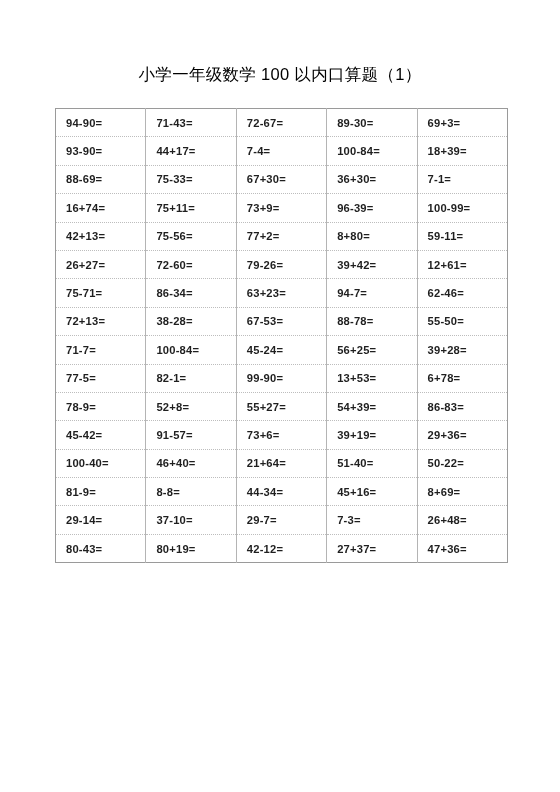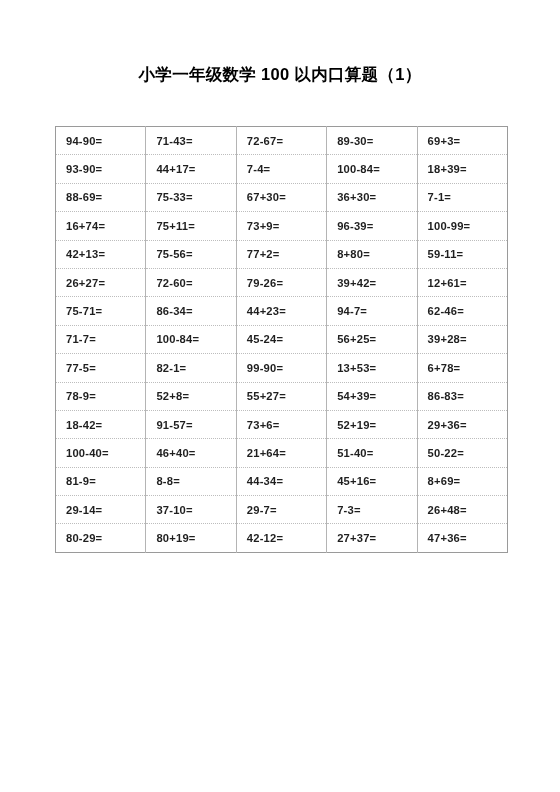--- a/index.html
+++ b/index.html
@@ -22,28 +22,28 @@
     box-sizing: border-box;
   }
 
   .worksheet-title {
     position: absolute;
     top: 64px;
     left: 0;
     width: 560px;
     text-align: center;
     font-size: 16.5px;
-    font-weight: bold;
+    font-weight: normal;
     letter-spacing: 0.3px;
     color: #000000;
   }
 
   .problem-table-wrap {
     position: absolute;
-    top: 126px;
+    top: 108px;
     left: 55px;
     width: 453px;
   }
 
   table.problem-table {
     width: 453px;
     border-collapse: collapse;
     table-layout: fixed;
     border: 1px solid #9a9a9a;
   }
@@ -119,23 +119,30 @@
           <tr>
             <td>26+27=</td>
             <td>72-60=</td>
             <td>79-26=</td>
             <td>39+42=</td>
             <td>12+61=</td>
           </tr>
           <tr>
             <td>75-71=</td>
             <td>86-34=</td>
-            <td>44+23=</td>
+            <td>63+23=</td>
             <td>94-7=</td>
             <td>62-46=</td>
+          </tr>
+          <tr>
+            <td>72+13=</td>
+            <td>38-28=</td>
+            <td>67-53=</td>
+            <td>88-78=</td>
+            <td>55-50=</td>
           </tr>
           <tr>
             <td>71-7=</td>
             <td>100-84=</td>
             <td>45-24=</td>
             <td>56+25=</td>
             <td>39+28=</td>
           </tr>
           <tr>
             <td>77-5=</td>
@@ -145,24 +152,24 @@
             <td>6+78=</td>
           </tr>
           <tr>
             <td>78-9=</td>
             <td>52+8=</td>
             <td>55+27=</td>
             <td>54+39=</td>
             <td>86-83=</td>
           </tr>
           <tr>
-            <td>18-42=</td>
+            <td>45-42=</td>
             <td>91-57=</td>
             <td>73+6=</td>
-            <td>52+19=</td>
+            <td>39+19=</td>
             <td>29+36=</td>
           </tr>
           <tr>
             <td>100-40=</td>
             <td>46+40=</td>
             <td>21+64=</td>
             <td>51-40=</td>
             <td>50-22=</td>
           </tr>
           <tr>
@@ -173,21 +180,21 @@
             <td>8+69=</td>
           </tr>
           <tr>
             <td>29-14=</td>
             <td>37-10=</td>
             <td>29-7=</td>
             <td>7-3=</td>
             <td>26+48=</td>
           </tr>
           <tr>
-            <td>80-29=</td>
+            <td>80-43=</td>
             <td>80+19=</td>
             <td>42-12=</td>
             <td>27+37=</td>
             <td>47+36=</td>
           </tr>
         </tbody>
     </table>
   </div>
 
 </div>

